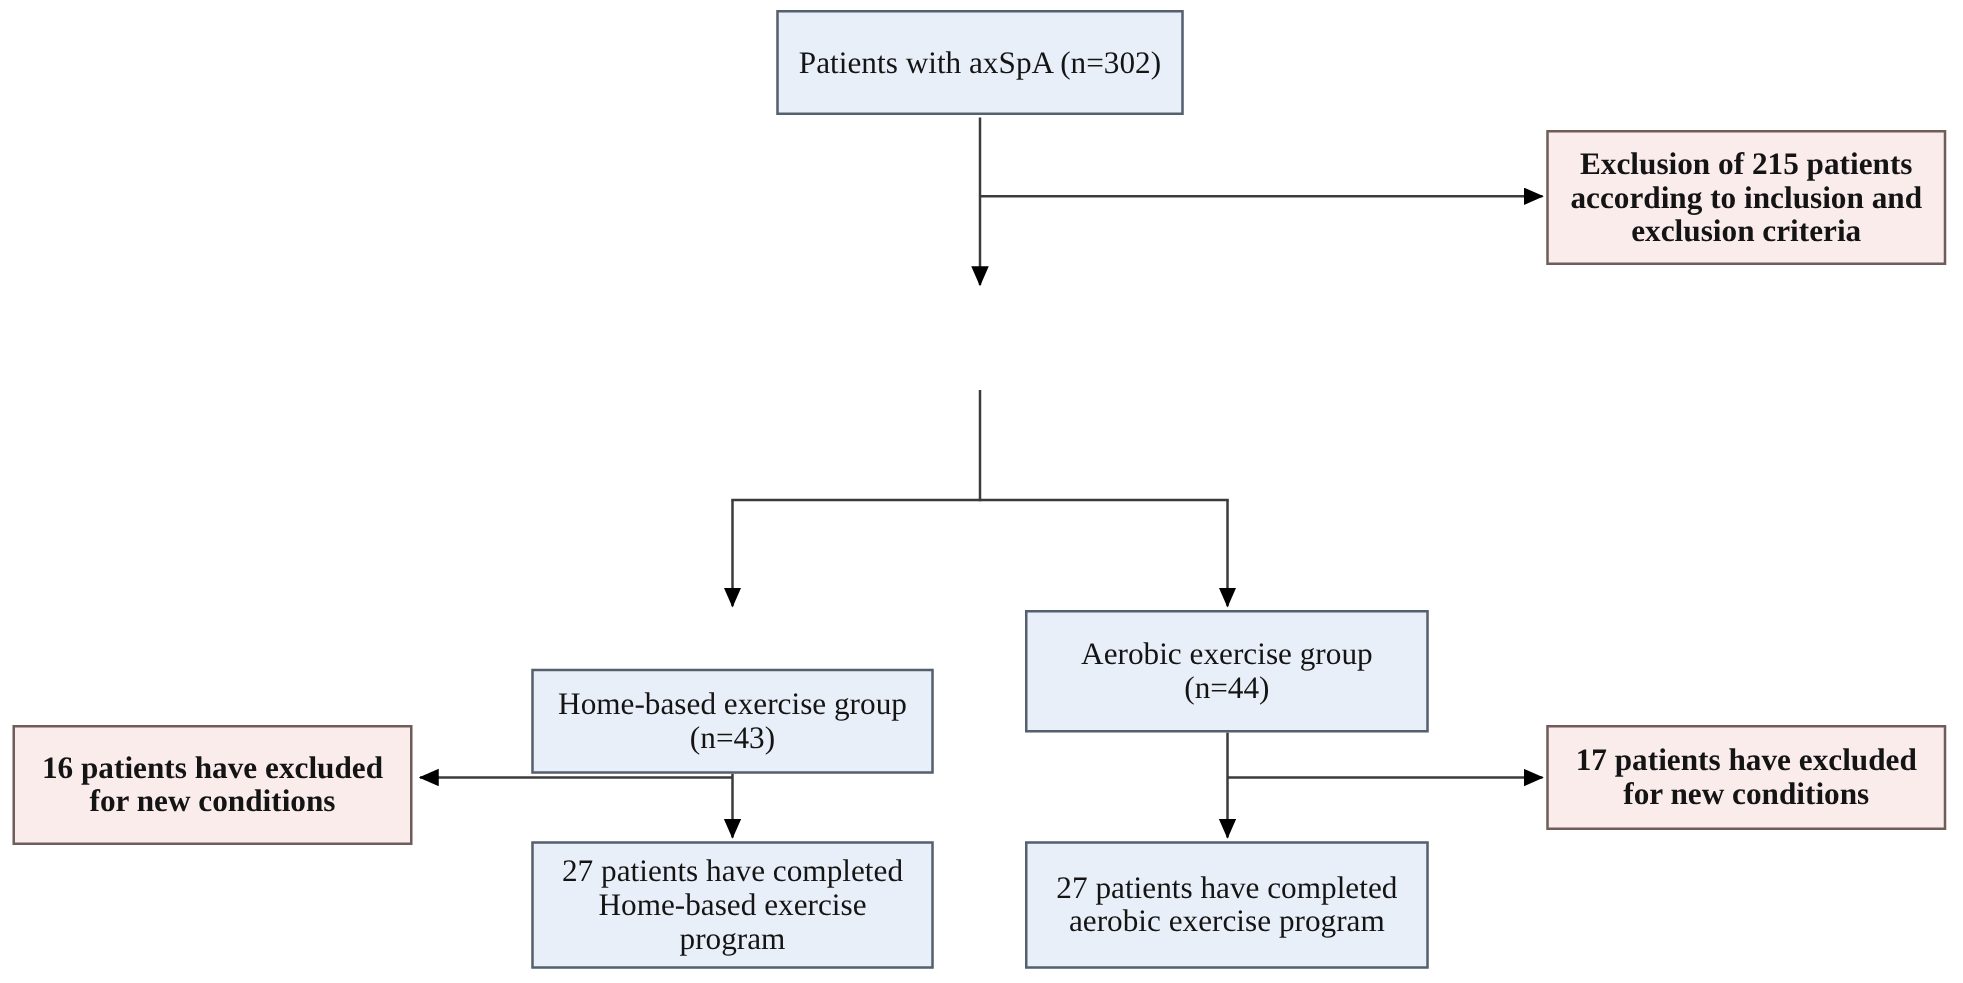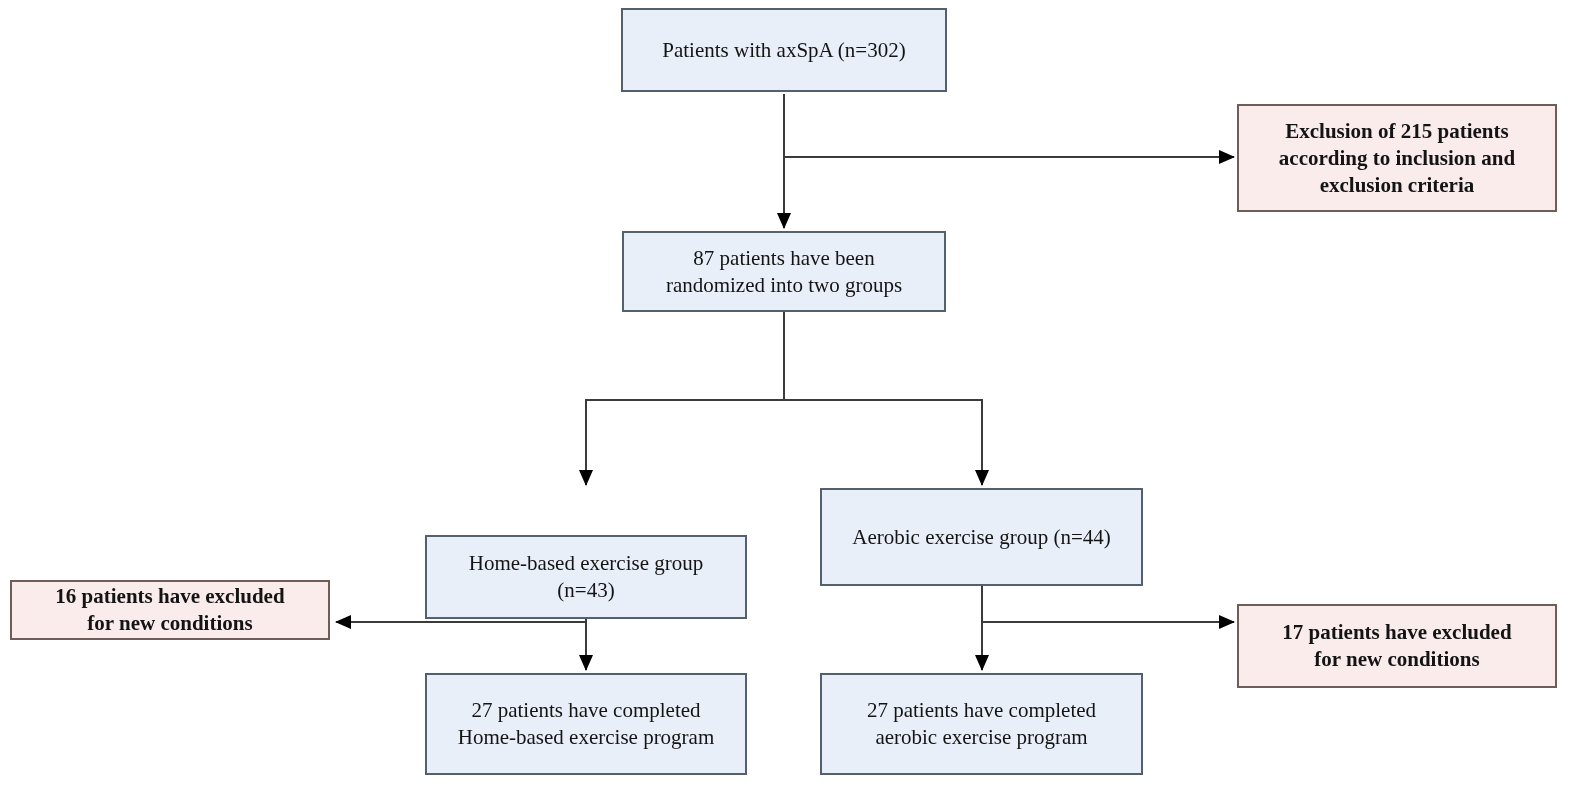--- a/index.html
+++ b/index.html
@@ -27,21 +27,21 @@
     stroke: var(--connector, #3b3b3b);
     stroke-width: 2;
   }
   .node {
     position: absolute;
     box-sizing: border-box;
     display: flex;
     align-items: center;
     justify-content: center;
     text-align: center;
-    font-size: 21px;
+    font-size: 25px;
     line-height: 27px;
     color: var(--text, #141414);
     border: 2px solid;
     padding: 4px 8px;
   }
   .node .label {
     white-space: pre-line;
   }
   .node.process {
     background: var(--process-fill, #e9eff8);
@@ -79,40 +79,36 @@
   <div class="node process" style="left:621px; top:8px; width:326px; height:84px;">
     <span class="label">Patients with axSpA (n=302)</span>
   </div>
 
   <div class="node exclusion" style="left:1237px; top:104px; width:320px; height:108px;">
     <span class="label">Exclusion of 215 patients
 according to inclusion and
 exclusion criteria</span>
   </div>
 
-  <div class="node process" style="left:622px; top:231px; width:324px; height:81px;">
-    <span class="label">87 patients have been
-randomized into two groups</span>
-  </div>
 
   <div class="node process" style="left:425px; top:488px; width:322px; height:84px;margin-top:47px;">
     <span class="label">Home-based exercise group
 (n=43)</span>
   </div>
 
   <div class="node process" style="left:820px; top:488px; width:323px; height:98px;">
     <span class="label">Aerobic exercise group (n=44)</span>
   </div>
 
-  <div class="node exclusion" style="left:10px; top:580px; width:320px; height:60px;">
+  <div class="node exclusion" style="left:10px; top:580px; width:320px; height:96px;">
     <span class="label">16 patients have excluded
 for new conditions</span>
   </div>
 
-  <div class="node exclusion" style="left:1237px; top:580px; width:320px; height:84px;margin-top:24px;">
+  <div class="node exclusion" style="left:1237px; top:580px; width:320px; height:84px;">
     <span class="label">17 patients have excluded
 for new conditions</span>
   </div>
 
   <div class="node process" style="left:425px; top:673px; width:322px; height:102px;">
     <span class="label">27 patients have completed
 Home-based exercise program</span>
   </div>
 
   <div class="node process" style="left:820px; top:673px; width:323px; height:102px;">

